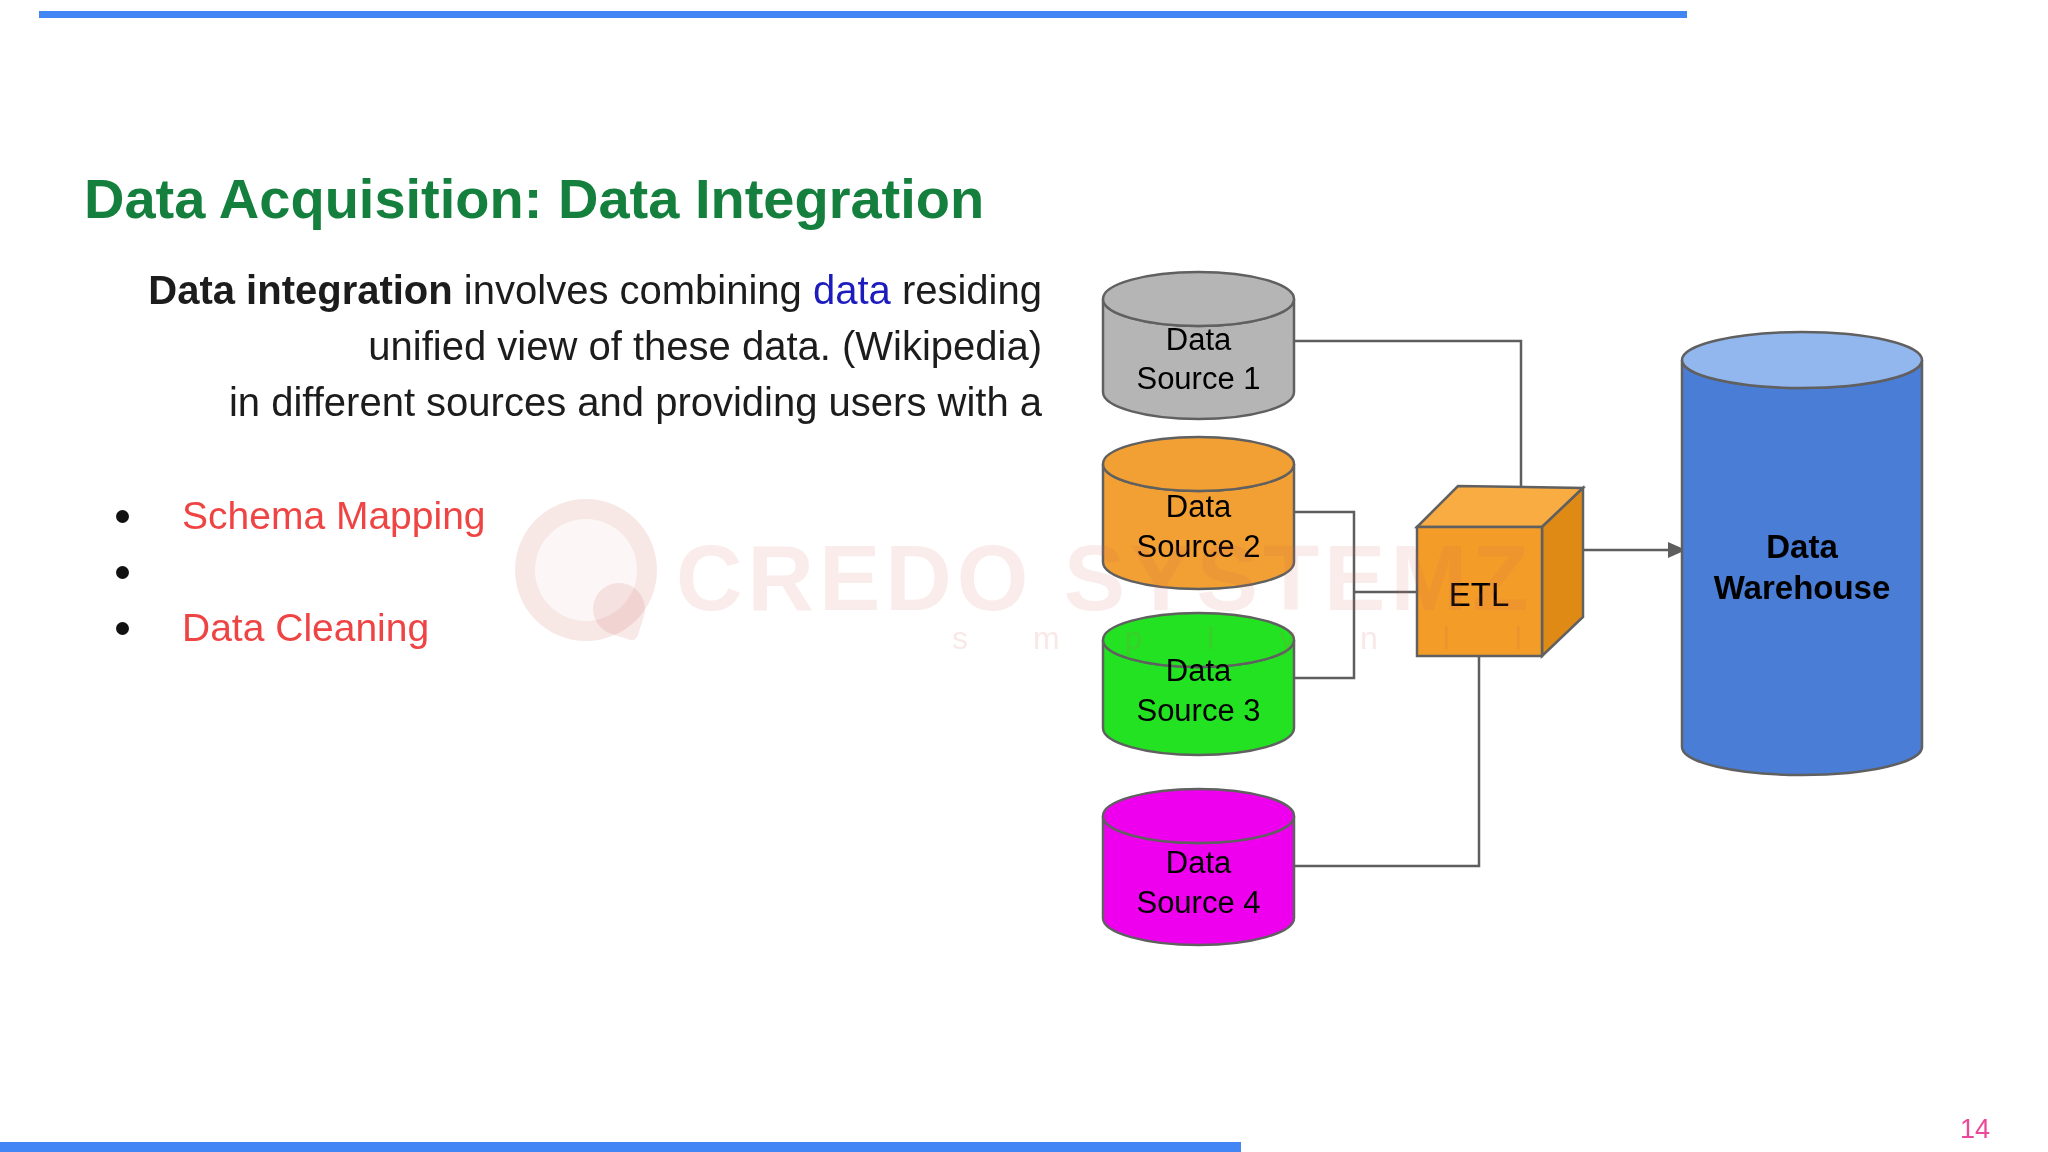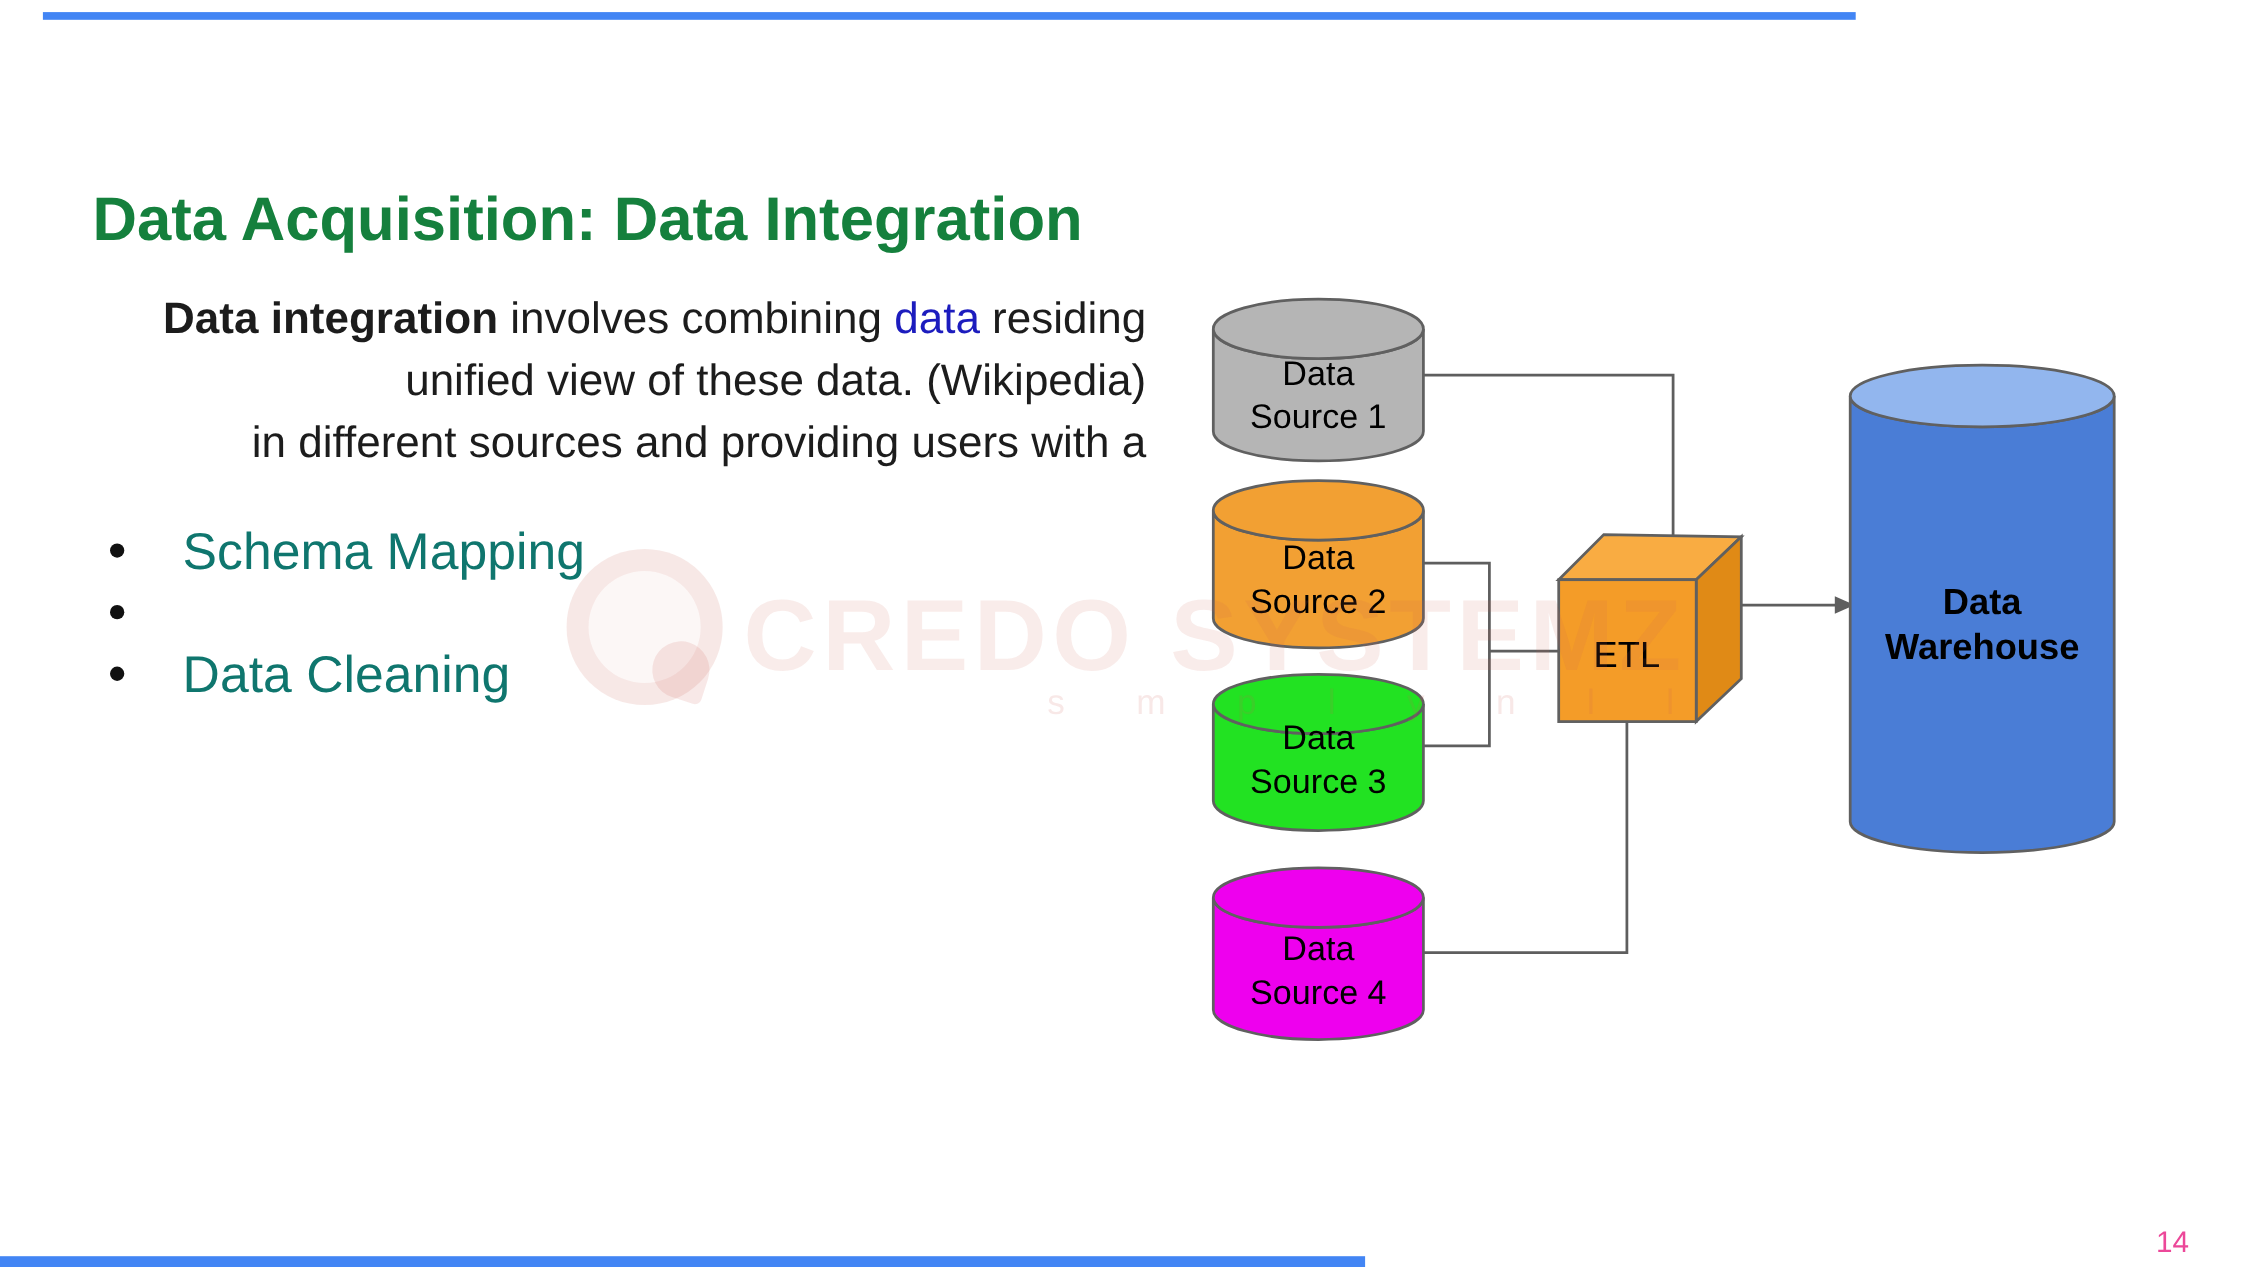--- a/index.html
+++ b/index.html
@@ -16,22 +16,22 @@
     position:absolute;left:84px;top:118px;
     font-size:56px;line-height:86px;color:#15803d;white-space:nowrap;
   }
   #para{
     position:absolute;left:62px;top:262px;width:980px;
     font-size:40px;line-height:56px;color:#1c1c1c;text-align:right;
   }
   #para .lead{font-weight:bold;}
   #para .link{color:#1c1cbe;}
   #bullets{
-    position:absolute;left:100px;top:472px;list-style:none;margin:0;padding:0;
-    font-size:47px;color:#0f766e;
+    position:absolute;left:100px;top:472px;list-style:none;margin:16px;padding:0;
+    font-size:39px;color:#ef4444;
   }
   #bullets li{display:flex;align-items:center;height:56px;}
   #bullets .dot{
     width:13px;height:13px;border-radius:50%;background:#111;
     margin-right:53px;flex:0 0 13px;
   }
 
   
   #watermark{position:absolute;left:0;top:0;width:2048px;height:1007px;pointer-events:none;}
   #wm-logo{

